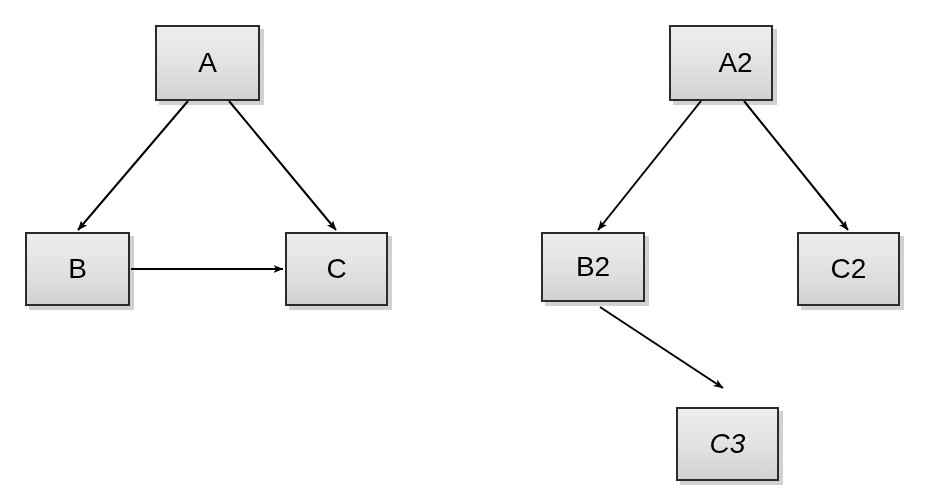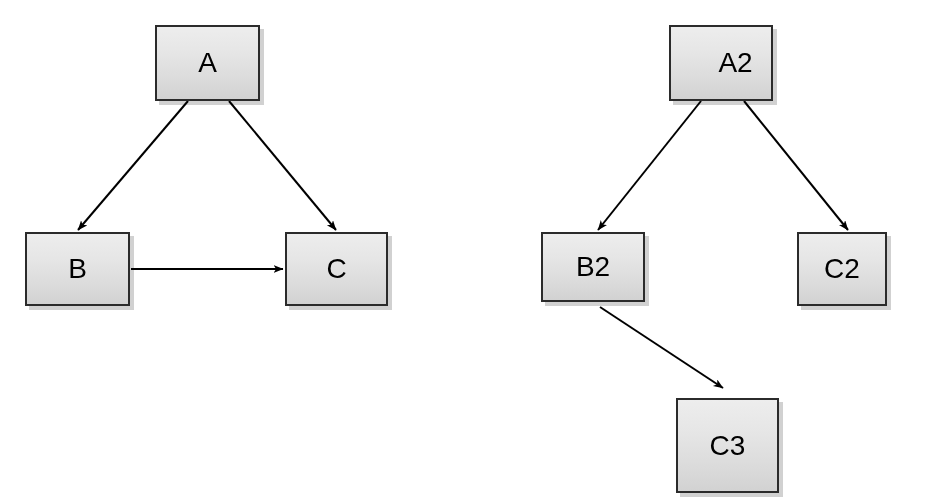--- a/index.html
+++ b/index.html
@@ -80,21 +80,21 @@
       </div>
       <div class="node" style="left: 285px; top: 232px; width: 103px; height: 74px;">
         <span class="node-label">C</span>
       </div>
       <div class="node" style="left: 669px; top: 25px; width: 104px; height: 76px; padding-left: 29px;">
         <span class="node-label">A2</span>
       </div>
       <div class="node" style="left: 541px; top: 232px; width: 104px; height: 70px;">
         <span class="node-label">B2</span>
       </div>
-      <div class="node" style="left: 797px; top: 232px; width: 90px; height: 74px; justify-content: center;">
+      <div class="node" style="left: 797px; top: 232px; width: 103px; height: 74px; justify-content: center;">
         <span class="node-label">C2</span>
       </div>
-      <div class="node" style="left: 676px; top: 398px; width: 103px; height: 95px;">
+      <div class="node" style="left: 676px; top: 407px; width: 103px; height: 74px; font-style: italic;">
         <span class="node-label">C3</span>
       </div>
     </div>
 
 </div>
 
 </body></html>

